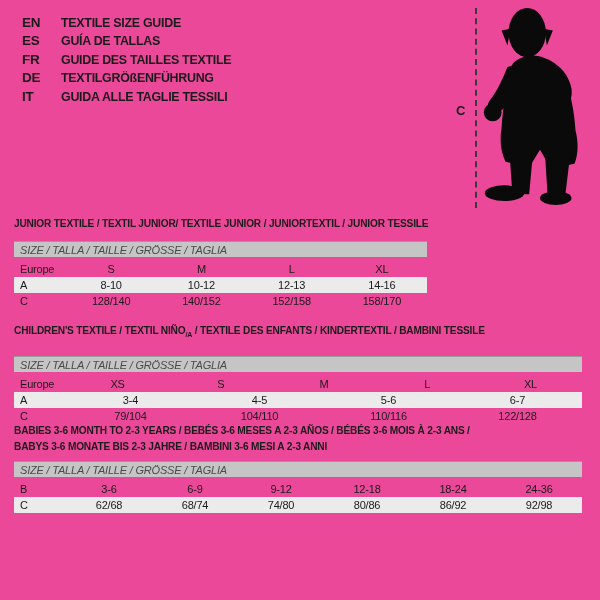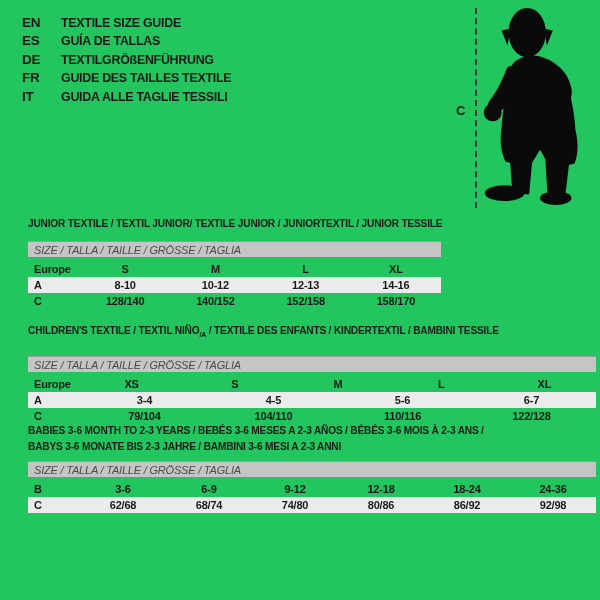--- a/index.html
+++ b/index.html
@@ -1,58 +1,58 @@
 <!DOCTYPE html>
 <html style="--header-bar-bg: #c5c5c5; --alt-row-bg: #ebebeb; --text-color: #1a1a1a; --silhouette-color: #0a0a0a;"><head>
 <meta charset="utf-8">
 <style>
   html,body{margin:0;padding:0;background:#fff;}
   body{
     width:600px;height:600px;
     font-family:"Liberation Sans","DejaVu Sans",sans-serif;
     color:var(--text-color,#1a1a1a);
   }
-  .page{position:relative;width:600px;height:600px;background:#22c55e;overflow:hidden;}
+  .page{position:relative;width:600px;height:600px;background:#ec4899;overflow:hidden;}
 
   
   .lang-block{position:absolute;left:22px;top:13px;}
   .lang-row{display:flex;height:18.5px;align-items:center;}
   .lang-code{width:39px;font-weight:bold;font-size:13.5px;letter-spacing:-.3px;}
   .lang-label{
     font-weight:bold;font-size:13.5px;letter-spacing:-.3px;white-space:nowrap;
     transform:scaleX(.92);transform-origin:left center;
   }
 
   
   .fig-dash{position:absolute;left:475px;top:8px;height:200px;width:0;
     border-left:2.5px dashed #3a3a3a;}
   .fig-label{position:absolute;left:456px;top:103px;font-weight:bold;font-size:13px;}
   .fig-baby{position:absolute;left:483px;top:4px;width:113px;height:202px;}
 
   
-  .tbl{position:absolute;left:28px;}
+  .tbl{position:absolute;left:14px;}
   .tbl1{top:215px;width:413px;}
   .tbl2{top:322px;width:568px;}
   .tbl3{top:422px;width:568px;}
   .ttl{
     font-weight:bold;font-size:11.5px;letter-spacing:-.2px;line-height:16px;
     white-space:nowrap;transform:scaleX(.88);transform-origin:left top;
   }
   .ttl sub{font-size:8px;}
   .thead{
     height:16px;line-height:16px;background:var(--header-bar-bg,#c5c5c5);
     border-top:1px solid #9a9a9a;color:#4a4a4a;font-size:11px;
     padding-left:6px;box-sizing:border-box;margin-bottom:4px;
     letter-spacing:-.2px;
     font-style:italic;
   }
   .tbl1 .thead{margin-top:10px;}
   .tbl2 .thead{margin-top:13px;}
   .tbl3 .thead{margin-top:7px;}
-  .trow{display:flex;height:16px;line-height:16px;font-size:11px;letter-spacing:-.2px;font-weight:bold;}
+  .trow{display:flex;height:16px;line-height:16px;font-size:11px;letter-spacing:-.2px;}
   .trow.shaded{background:var(--alt-row-bg,#ebebeb);}
   .tlabel{flex:0 0 52px;padding-left:6px;box-sizing:border-box;}
   .tcell{flex:1;text-align:center;}
 
   
   .notes{position:absolute;left:17px;top:538px;}
   .note-line{
     font-weight:bold;font-size:11px;line-height:16.3px;letter-spacing:-.2px;
     white-space:nowrap;transform:scaleX(.92);transform-origin:left top;
   }
@@ -65,26 +65,26 @@
   <div class="lang-block">
     <div class="lang-row">
       <span class="lang-code">EN</span>
       <span class="lang-label">TEXTILE SIZE GUIDE</span>
     </div>
     <div class="lang-row">
       <span class="lang-code">ES</span>
       <span class="lang-label">GUÍA DE TALLAS</span>
     </div>
     <div class="lang-row">
+      <span class="lang-code">FR</span>
+      <span class="lang-label">GUIDE DES TAILLES TEXTILE</span>
+    </div>
+    <div class="lang-row">
       <span class="lang-code">DE</span>
       <span class="lang-label">TEXTILGRÖßENFÜHRUNG</span>
-    </div>
-    <div class="lang-row">
-      <span class="lang-code">FR</span>
-      <span class="lang-label">GUIDE DES TAILLES TEXTILE</span>
     </div>
     <div class="lang-row">
       <span class="lang-code">IT</span>
       <span class="lang-label">GUIDA ALLE TAGLIE TESSILI</span>
     </div>
   </div>
 
   <div class="fig-label">C</div>
   <div class="fig-dash"></div>
   <svg class="fig-baby" viewBox="0 0 113 205" xmlns="http://www.w3.org/2000/svg">

